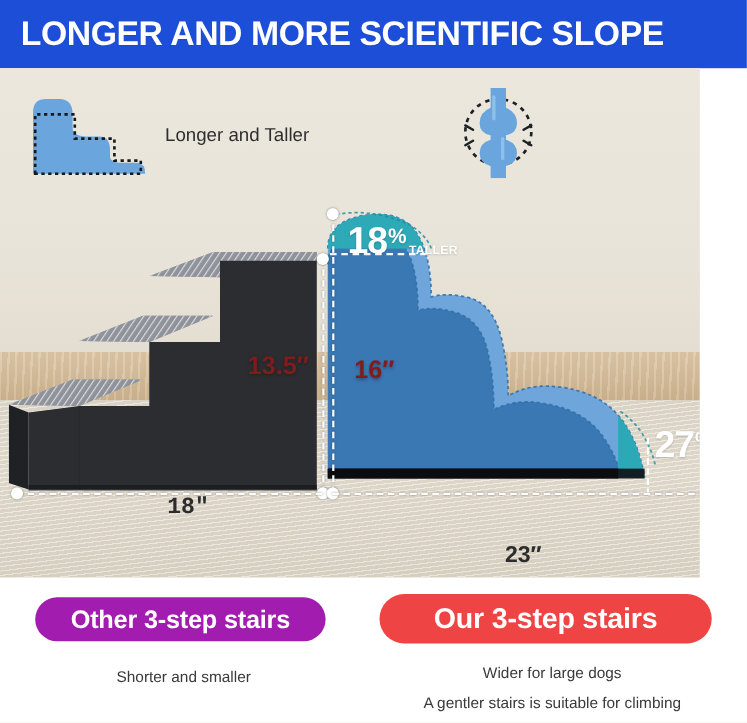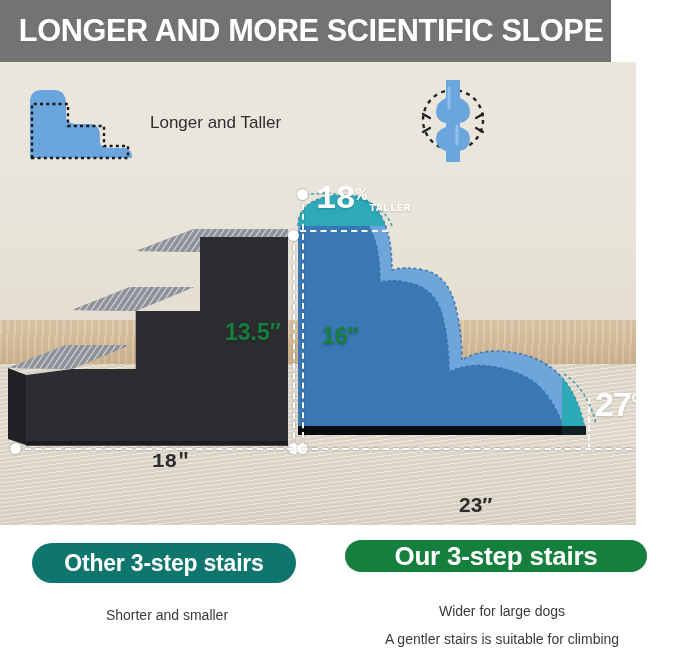--- a/index.html
+++ b/index.html
@@ -11,22 +11,22 @@
     background: #ffffff;
     overflow: hidden;
   }
 
   .page { position: relative; width: 679px; height: 657px; }
 
   
   .header-band {
     position: absolute;
     left: 0; top: 0;
-    width: 611px; height: 62px;
-    background: #737373;
+    width: 679px; height: 62px;
+    background: #1d4ed8;
     display: flex;
     align-items: center;
   }
   .header-title {
     color: #ffffff;
     font-size: 31px;
     font-weight: bold;
     letter-spacing: -0.4px;
     padding-left: 19px;
     white-space: nowrap;
@@ -109,27 +109,27 @@
   .badge .num {
     font-size: 34px; font-weight: bold; letter-spacing: -1px;
   }
   .badge .pct {
     font-size: 19px; font-weight: bold; margin-left: 1px; padding-bottom: 11px;
   }
   .badge .word {
     font-size: 11px; font-weight: bold; letter-spacing: 0.3px;
     padding-bottom: 2px; margin-left: 2px; text-align: right;
   }
-  .badge-taller { left: 316px; top: 120px; font-family: Liberation Mono, monospace; }
+  .badge-taller { left: 316px; top: 140px; }
   .badge-longer { left: 595px; top: 325px; }
 
   
   .dim-on-product {
     position: absolute;
-    color: #15803d;
+    color: #7f1d1d;
     font-size: 23px;
     font-weight: bold;
     text-shadow: 0 1px 3px rgba(0,0,0,0.30);
     white-space: nowrap;
   }
   .dim-135 { left: 225px; top: 257px; }
   .dim-16  { left: 322px; top: 261px; }
 
   
   .dim-on-floor {
@@ -174,28 +174,28 @@
     position: absolute;
     display: flex; align-items: center; justify-content: center;
     border-radius: 40px;
     color: #ffffff;
     font-weight: bold;
     white-space: nowrap;
   }
   .pill-other {
     left: 32px; top: 543px;
     width: 264px; height: 40px;
-    background: #0f766e;
+    background: #a21caf;
     font-size: 23px;
     letter-spacing: -0.2px;
   }
   .pill-ours {
     left: 345px; top: 540px;
-    width: 302px; height: 32px;
-    background: #15803d;
+    width: 302px; height: 45px;
+    background: #ef4444;
     font-size: 26px;
     letter-spacing: -0.2px;
   }
 
   
   .caption {
     position: absolute;
     color: #3a3a3a;
     font-size: 14px;
     line-height: 28px;

